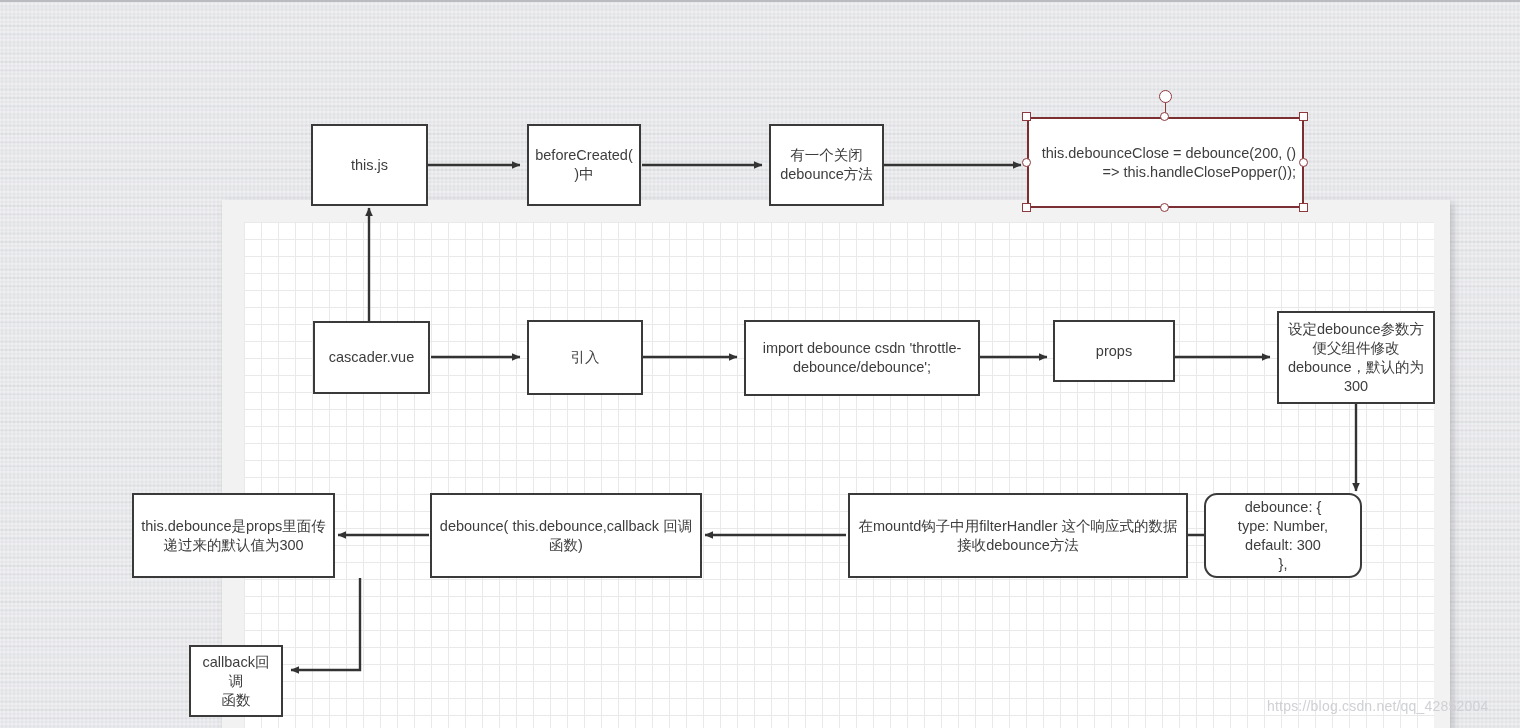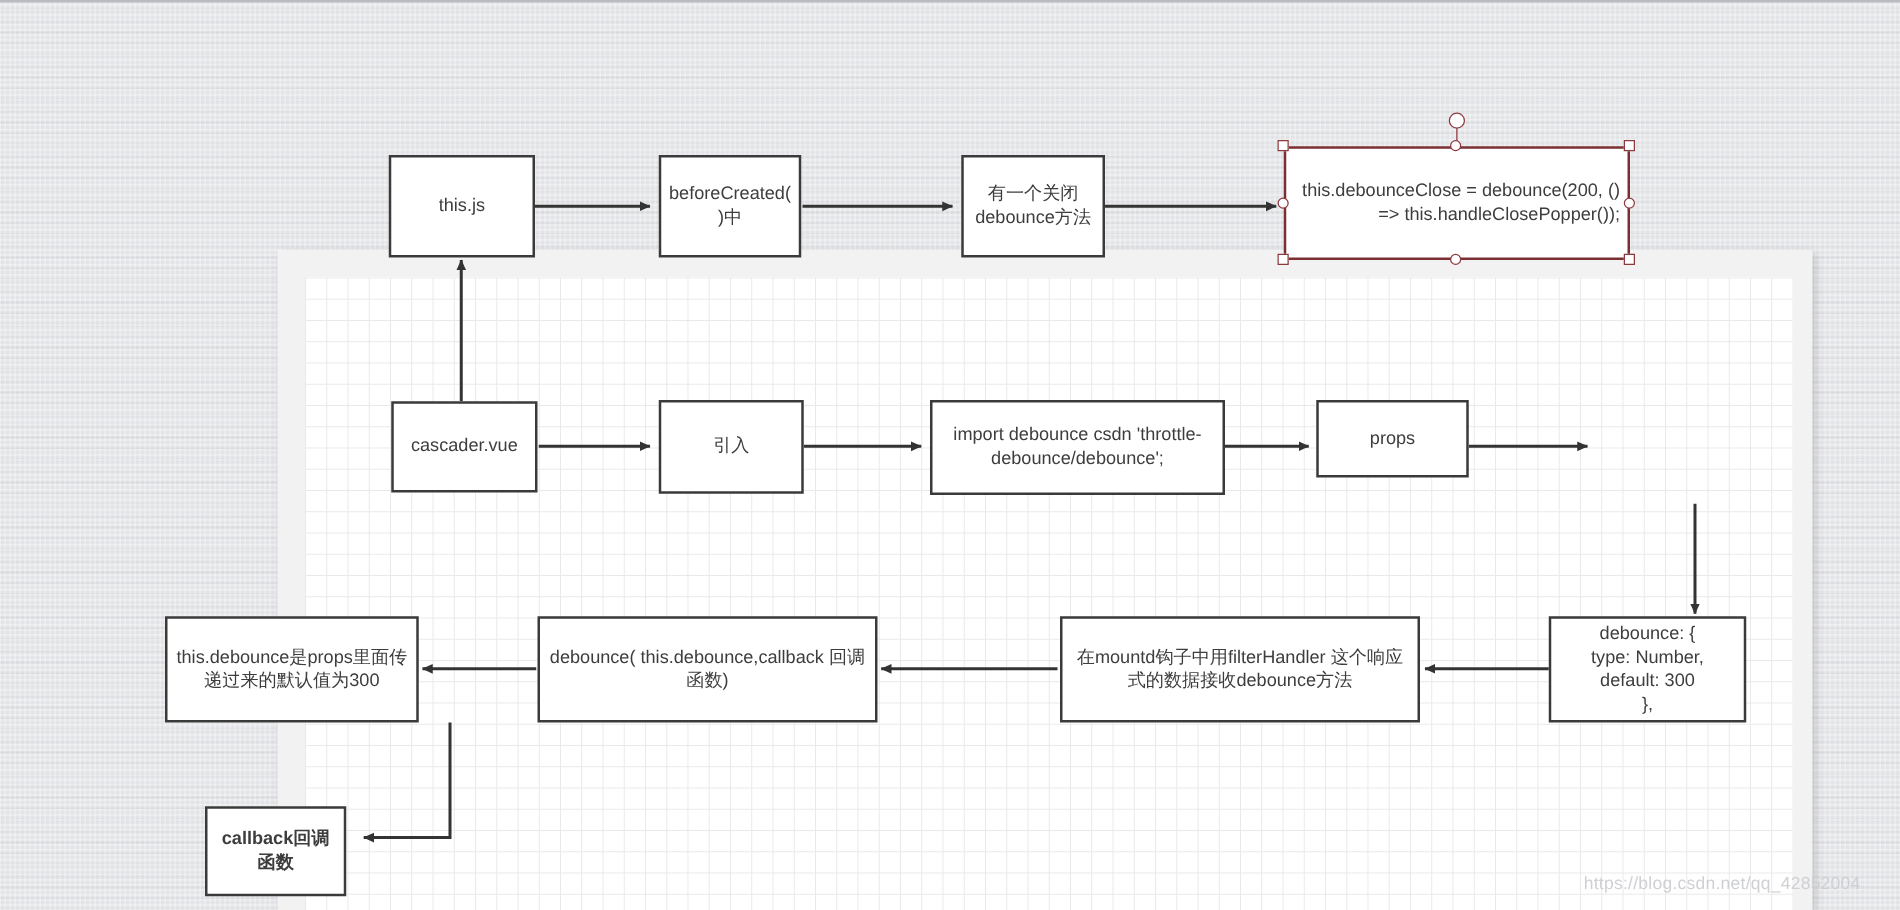--- a/index.html
+++ b/index.html
@@ -135,30 +135,31 @@
   </div>
 
   <div class="node" style="left:527px;top:320px;width:116px;height:75px;">引入</div>
 
   <div class="node" style="left:313px;top:321px;width:117px;height:73px;">cascader.vue</div>
 
   <div class="node" style="left:744px;top:320px;width:236px;height:76px;">import debounce csdn 'throttle-debounce/debounce';</div>
 
   <div class="node" style="left:1053px;top:320px;width:122px;height:62px;">props</div>
 
+  <div class="node" style="left:1277px;top:311px;width:158px;height:93px;">设定debounce参数方便父组件修改debounce，默认的为300</div>
 
-  <div class="node" style="left:1239px;top:493px;width:158px;height:85px;">debounce: {
+  <div class="node" style="left:1204px;top:493px;width:158px;height:85px;border-radius:13px;">debounce: {
 type: Number,
 default: 300
 },</div>
 
-  <div class="node" style="left:848px;top:493px;width:288px;height:85px;">在mountd钩子中用filterHandler 这个响应式的数据接收debounce方法</div>
+  <div class="node" style="left:848px;top:493px;width:340px;height:85px;">在mountd钩子中用filterHandler 这个响应式的数据接收debounce方法</div>
 
   <div class="node" style="left:430px;top:493px;width:272px;height:85px;">debounce( this.debounce,callback 回调函数)</div>
 
   <div class="node" style="left:132px;top:493px;width:203px;height:85px;">this.debounce是props里面传递过来的默认值为300</div>
 
-  <div class="node" style="left:164px;top:645px;width:113px;height:72px;font-weight:bold;">callback回调
+  <div class="node" style="left:189px;top:645px;width:94px;height:72px;">callback回调
 函数</div>
 
 </div>
 
 <div id="watermark">https://blog.csdn.net/qq_42852004</div>
 
 </body></html>

